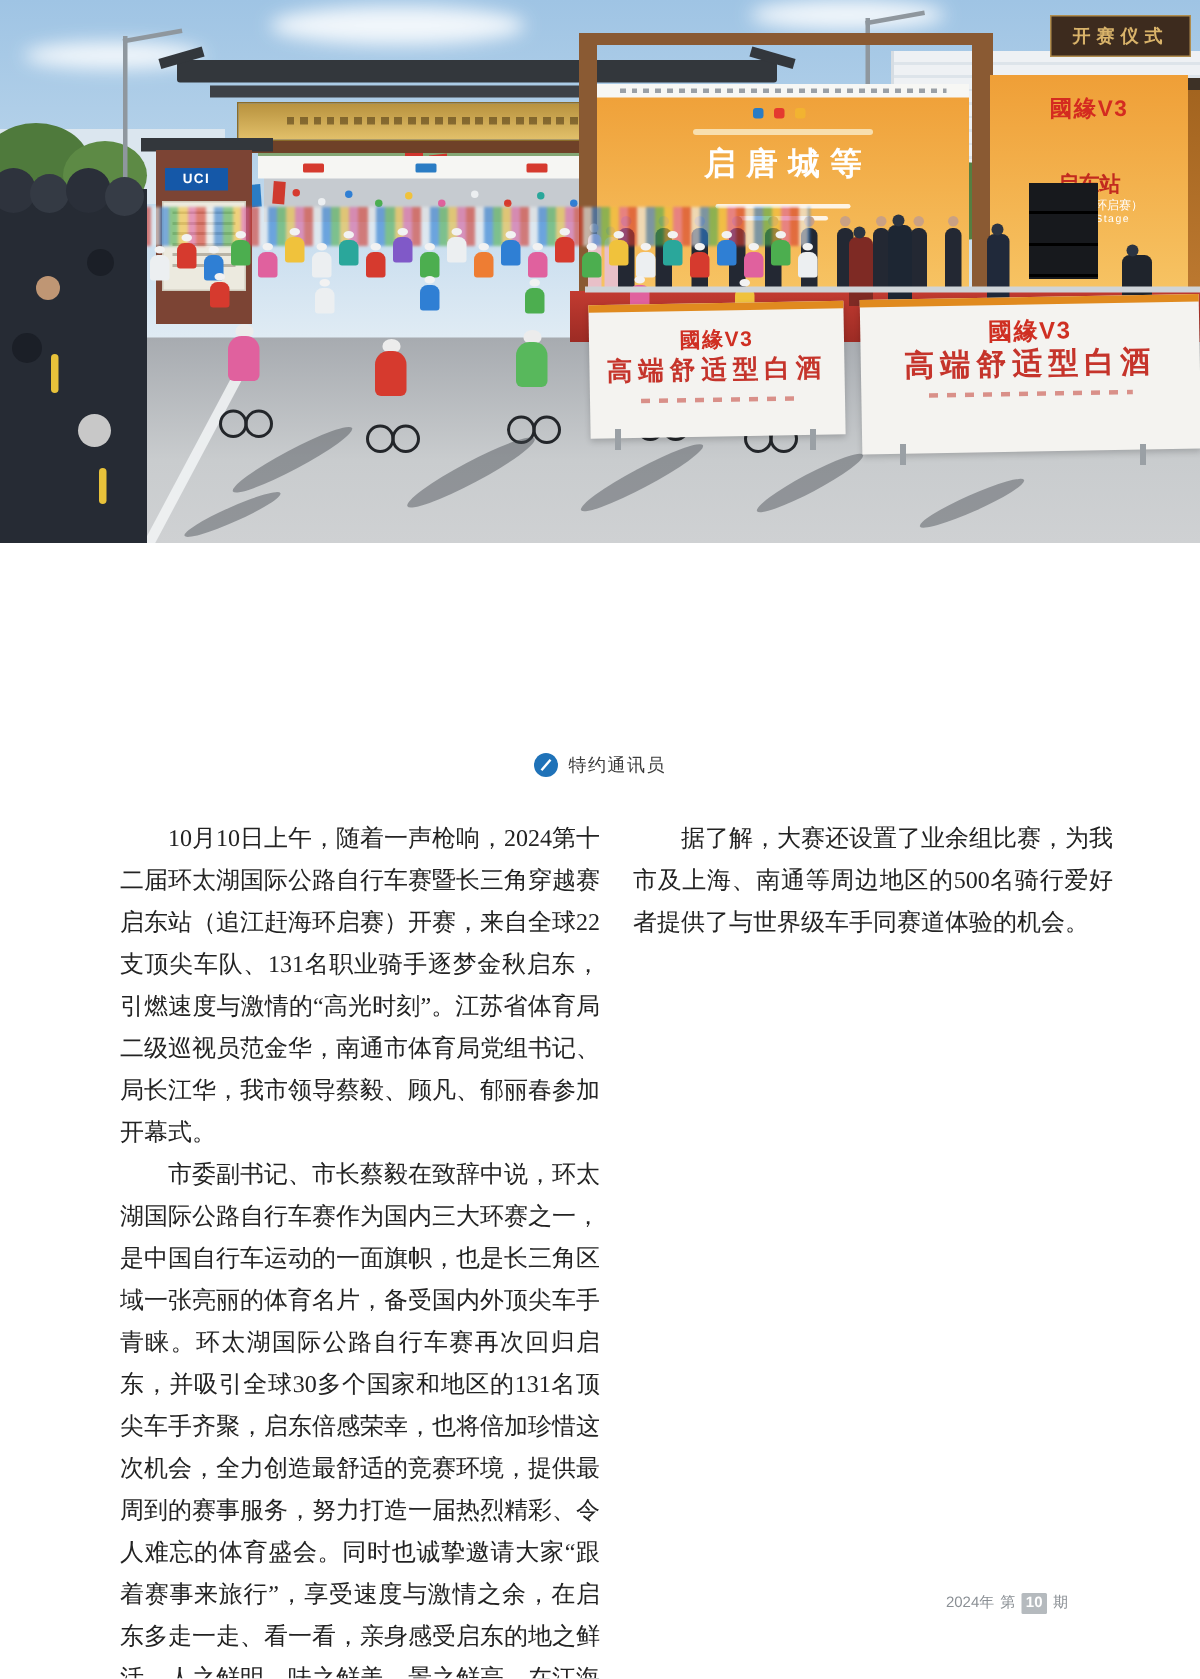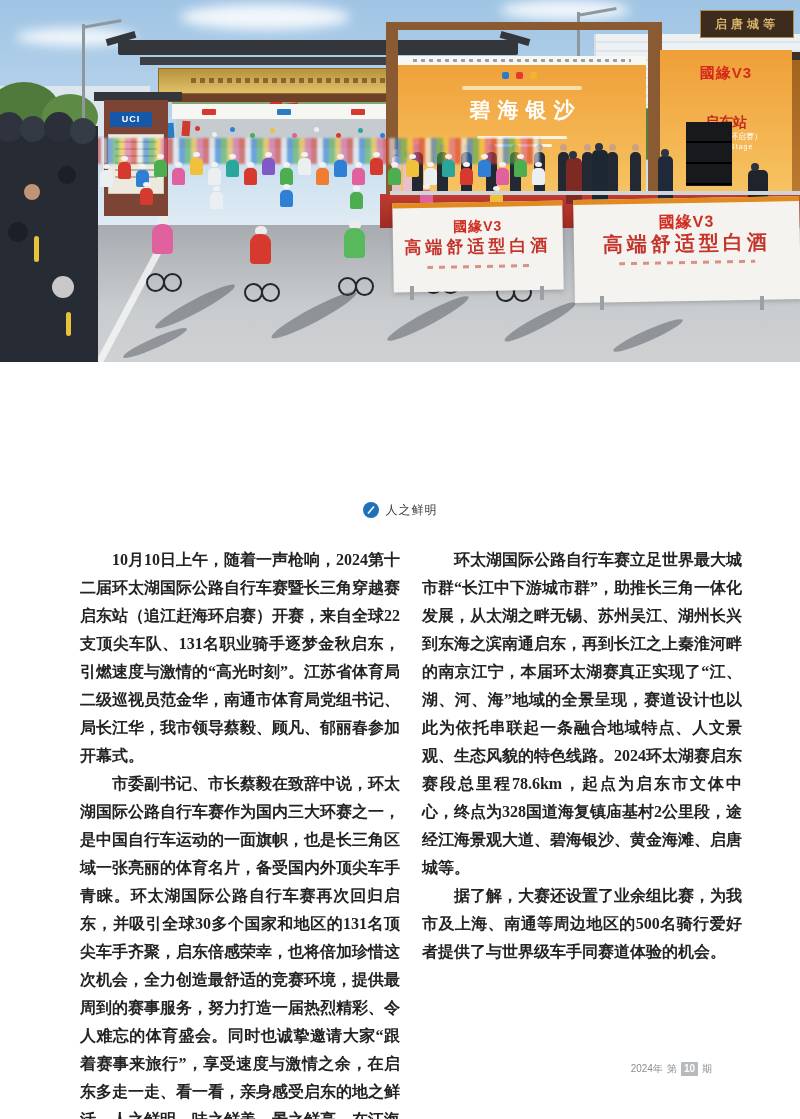--- a/index.html
+++ b/index.html
@@ -127,21 +127,21 @@
           font:18px/24px "Liberation Serif",serif;letter-spacing:2px;}
   .title{position:absolute;left:0;top:440px;width:800px;text-align:center;color:#1d1d1d;
          font:bold 40px/48px "Liberation Serif",serif;letter-spacing:3px;}
   .byline{position:absolute;left:0;top:502px;width:800px;display:flex;align-items:center;
           justify-content:center;gap:7px;color:#3c3c3c;
           font:12px/16px "Liberation Sans",sans-serif;letter-spacing:1px;}
 
   
   .columns{position:absolute;left:80px;top:546px;width:662px;display:flex;gap:22px;}
   .col{width:320px;color:#232323;font-size:16px;line-height:28px;text-align:justify;}
-  .col p{margin:0;text-indent:2em;font-weight:bold;}
+  .col p{margin:0;text-indent:2em;}
 
   
   .footer{position:absolute;right:88px;top:1062px;display:flex;align-items:center;gap:4px;
           color:#8a8f94;font:10px/14px "Liberation Sans",sans-serif;}
   .issue-box{background:#b5babe;color:#fff;padding:0 3px;border-radius:1px;font-weight:bold;}
 </style>
 </head>
 <body>
 
 <div class="page">
@@ -210,29 +210,29 @@
       <span style="background:#d63a2e;"></span>
       <span style="background:#2a7cc4;"></span>
       <span style="background:#d63a2e;"></span>
       <span style="background:#ee7d33;"></span>
     </div>
 
     <div class="wpost" style="left:386px;top:22px;width:276px;height:8px;"></div>
     <div class="wpost" style="left:386px;top:28px;width:12px;height:172px;"></div>
     <div class="wpost" style="left:648px;top:22px;width:14px;height:180px;"></div>
     <div class="grp"></div>
-    <div class="plaque">启唐城等</div>
+    <div class="plaque">开赛仪式</div>
 
     <div class="backdrop">
       <div class="bd-top"></div>
       <span class="bd-emb" style="left:104px;background:#2a7cc4;"></span>
       <span class="bd-emb" style="left:118px;background:#e4392f;"></span>
       <span class="bd-emb" style="left:132px;background:#f2b331;"></span>
       <div class="bd-gold"></div>
-      <div class="bd-title">碧海银沙</div>
+      <div class="bd-title">启唐城等</div>
       <div class="bd-line" style="left:79px;top:80px;width:90px;"></div>
       <div class="bd-line" style="left:94px;top:88px;width:60px;"></div>
     </div>
 
     <div class="spanel">
       <div class="sp-brand">國緣V3</div>
       <div class="sp-station">启东站</div>
       <div class="sp-race">（追江赶海环启赛）</div>
       <div class="sp-en">Qidong Stage</div>
     </div>
@@ -358,30 +358,29 @@
       <div class="blob" style="left:66px;top:186px;width:5px;height:24px;border-radius:3px;background:#e8c23a;"></div>
     </div>
   </div>
 
 
   <div class="byline">
     <svg width="16" height="16" viewBox="0 0 16 16">
       <circle cx="8" cy="8" r="8" fill="#1f72b8"></circle>
       <line x1="5" y1="11.5" x2="11" y2="4.5" stroke="#ffffff" stroke-width="1.6"></line>
     </svg>
-    <span>人之鲜明</span>
+    <span>特约通讯员</span>
   </div>
 
   <div class="columns">
     <div class="col">
       <p><span>10月10日上午，随着一声枪响，2024第十二届环太湖国际公路自行车赛暨长三角穿越赛启东站（追江赶海环启赛）开赛，来自全球22支顶尖车队、131名职业骑手逐梦金秋启东，引燃速度与激情的“高光时刻”。江苏省体育局二级巡视员范金华，南通市体育局党组书记、局长江华，我市领导蔡毅、顾凡、郁丽春参加开幕式。</span></p>
       <p><span>市委副书记、市长蔡毅在致辞中说，环太湖国际公路自行车赛作为国内三大环赛之一，是中国自行车运动的一面旗帜，也是长三角区域一张亮丽的体育名片，备受国内外顶尖车手青睐。环太湖国际公路自行车赛再次回归启东，并吸引全球30多个国家和地区的131名顶尖车手齐聚，启东倍感荣幸，也将倍加珍惜这次机会，全力创造最舒适的竞赛环境，提供最周到的赛事服务，努力打造一届热烈精彩、令人难忘的体育盛会。同时也诚挚邀请大家“跟着赛事来旅行”，享受速度与激情之余，在启东多走一走、看一看，亲身感受启东的地之鲜活、人之鲜明、味之鲜美、景之鲜亮，在江海之间共赴一场难忘的寻鲜之旅。</span></p>
     </div>
     <div class="col">
-      <p><span>环太湖国际公路自行车赛立足世界最大城市群“长江中下游城市群”，助推长三角一体化发展，从太湖之畔无锡、苏州吴江、湖州长兴到东海之滨南通启东，再到长江之上秦淮河畔的南京江宁，本届环太湖赛真正实现了“江、湖、河、海”地域的全景呈现，赛道设计也以此为依托串联起一条融合地域特点、人文景观、生态风貌的特色线路。2024环太湖赛启东赛段总里程78.6km，起点为启东市文体中心，终点为328国道海复镇庙基村2公里段，途经江海景观大道、碧海银沙、黄金海滩、启唐城等。</span></p>
       <p><span>据了解，大赛还设置了业余组比赛，为我市及上海、南通等周边地区的500名骑行爱好者提供了与世界级车手同赛道体验的机会。</span></p>
     </div>
   </div>
 
   <div class="footer">
     <span>2024年</span>
     <span>第</span>
     <span class="issue-box">10</span>
     <span>期</span>
   </div>

